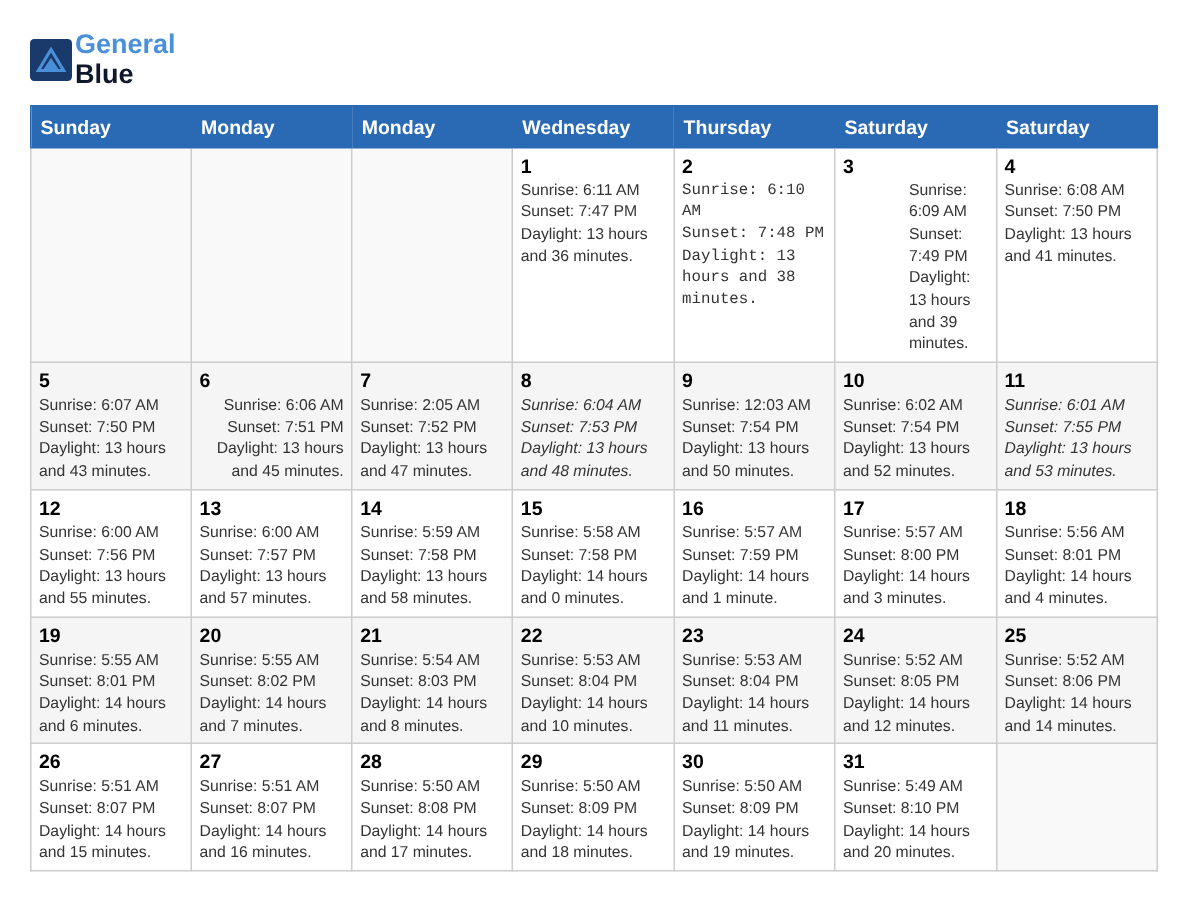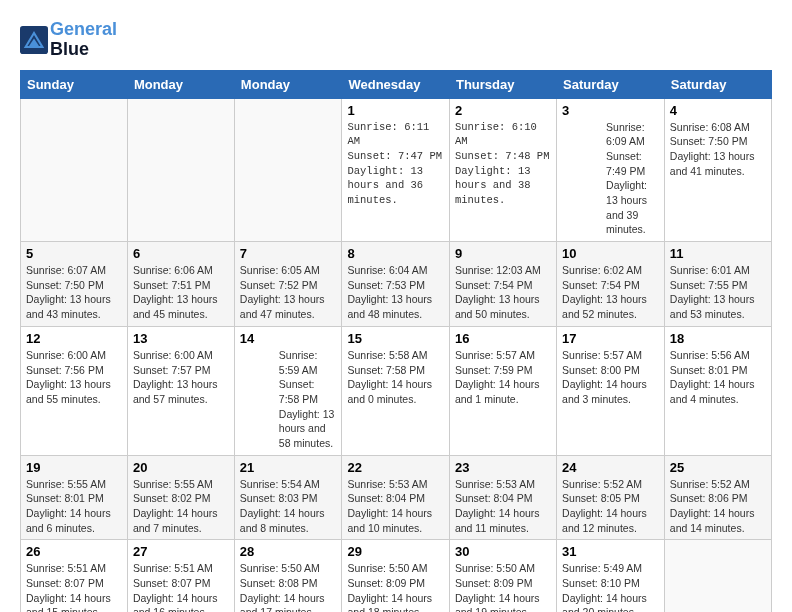--- a/index.html
+++ b/index.html
@@ -121,21 +121,21 @@
         <th>Saturday</th>
       </tr>
   </thead>
   <tbody id="calendar-body">
   <tr>
         <td class="empty"></td>
         <td class="empty"></td>
         <td class="empty"></td>
         <td>
           <span class="day-num">1</span>
-          <div class="day-info" style="white-space: pre-line; font-family: Liberation Mono, monospace;">Sunrise: 6:11 AM
+          <div class="day-info" style="white-space: pre-line;">Sunrise: 6:11 AM
 Sunset: 7:47 PM
 Daylight: 13 hours and 36 minutes.</div>
         </td>
         <td>
           <span class="day-num">2</span>
           <div class="day-info" style="white-space: pre-line; font-family: Liberation Mono, monospace;">Sunrise: 6:10 AM
 Sunset: 7:48 PM
 Daylight: 13 hours and 38 minutes.</div>
         </td>
         <td>
@@ -153,71 +153,71 @@
       </tr>
       <tr>
         <td>
           <span class="day-num">5</span>
           <div class="day-info" style="white-space: pre-line;">Sunrise: 6:07 AM
 Sunset: 7:50 PM
 Daylight: 13 hours and 43 minutes.</div>
         </td>
         <td>
           <span class="day-num">6</span>
-          <div class="day-info" style="white-space: pre-line;">Sunrise: 6:06 AM
+          <div class="day-info" style="white-space: pre-line; text-align: right;">Sunrise: 6:06 AM
 Sunset: 7:51 PM
 Daylight: 13 hours and 45 minutes.</div>
         </td>
         <td>
           <span class="day-num">7</span>
-          <div class="day-info" style="white-space: pre-line;">Sunrise: 6:05 AM
+          <div class="day-info" style="white-space: pre-line;">Sunrise: 2:05 AM
 Sunset: 7:52 PM
 Daylight: 13 hours and 47 minutes.</div>
         </td>
         <td>
           <span class="day-num">8</span>
-          <div class="day-info" style="white-space: pre-line;">Sunrise: 6:04 AM
+          <div class="day-info" style="white-space: pre-line; font-style: italic;">Sunrise: 6:04 AM
 Sunset: 7:53 PM
 Daylight: 13 hours and 48 minutes.</div>
         </td>
         <td>
           <span class="day-num">9</span>
           <div class="day-info" style="white-space: pre-line;">Sunrise: 12:03 AM
 Sunset: 7:54 PM
 Daylight: 13 hours and 50 minutes.</div>
         </td>
         <td>
           <span class="day-num">10</span>
           <div class="day-info" style="white-space: pre-line;">Sunrise: 6:02 AM
 Sunset: 7:54 PM
 Daylight: 13 hours and 52 minutes.</div>
         </td>
         <td>
           <span class="day-num">11</span>
-          <div class="day-info" style="white-space: pre-line;">Sunrise: 6:01 AM
+          <div class="day-info" style="white-space: pre-line; font-style: italic;">Sunrise: 6:01 AM
 Sunset: 7:55 PM
 Daylight: 13 hours and 53 minutes.</div>
         </td>
       </tr>
       <tr>
         <td>
           <span class="day-num">12</span>
           <div class="day-info" style="white-space: pre-line;">Sunrise: 6:00 AM
 Sunset: 7:56 PM
 Daylight: 13 hours and 55 minutes.</div>
         </td>
         <td>
           <span class="day-num">13</span>
           <div class="day-info" style="white-space: pre-line;">Sunrise: 6:00 AM
 Sunset: 7:57 PM
 Daylight: 13 hours and 57 minutes.</div>
         </td>
         <td>
           <span class="day-num">14</span>
-          <div class="day-info" style="white-space: pre-line; margin-left: 39px;">Sunrise: 5:59 AM
+          <div class="day-info" style="white-space: pre-line;">Sunrise: 5:59 AM
 Sunset: 7:58 PM
 Daylight: 13 hours and 58 minutes.</div>
         </td>
         <td>
           <span class="day-num">15</span>
           <div class="day-info" style="white-space: pre-line;">Sunrise: 5:58 AM
 Sunset: 7:58 PM
 Daylight: 14 hours and 0 minutes.</div>
         </td>
         <td>

